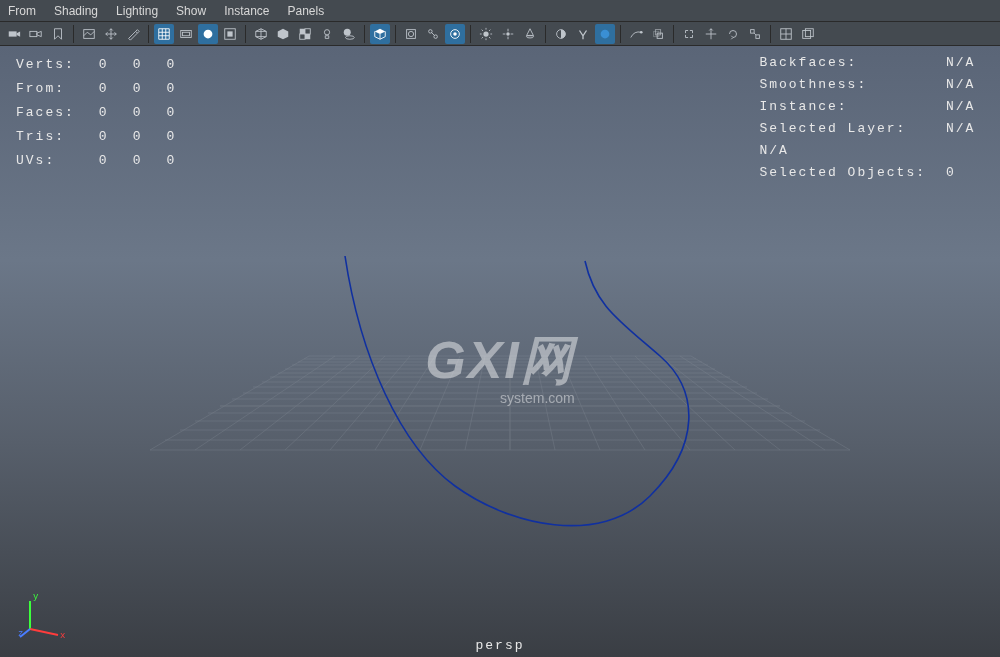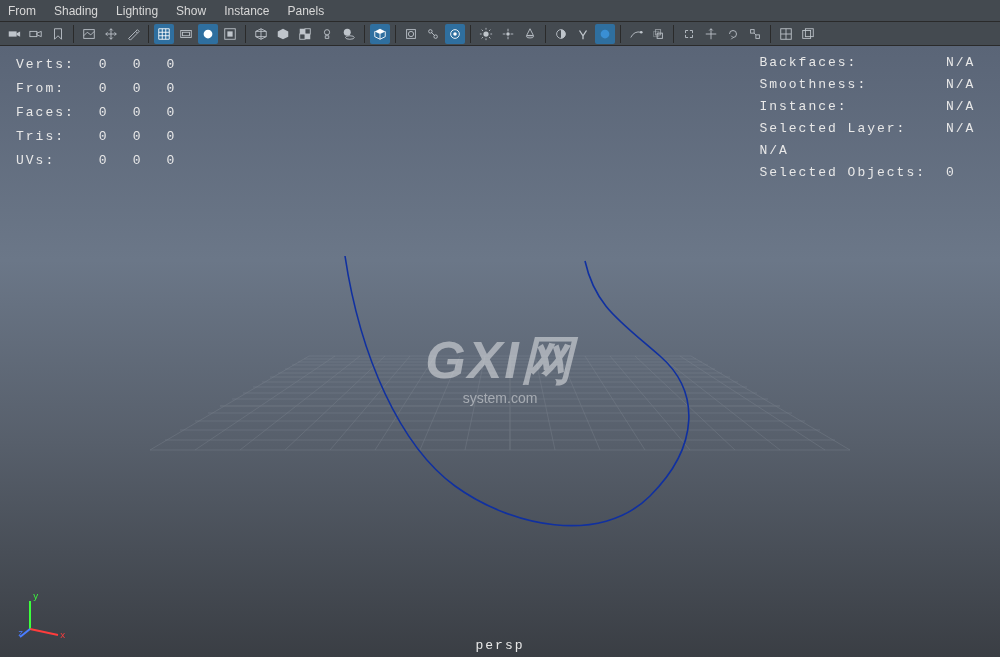--- a/index.html
+++ b/index.html
@@ -100,21 +100,21 @@
     letter-spacing: 2px;
     font-family: "Courier New", monospace;
   }
   .watermark {
     position: absolute;
     top: 280px;
     left: 50%;
     transform: translateX(-50%);
     color: rgba(255,255,255,0.45);
     font-family: Arial, sans-serif;
-    text-align: center;
+    text-align: right;
     pointer-events: none;
   }
   .watermark .big {
     font-size: 52px;
     font-weight: bold;
     font-style: italic;
     letter-spacing: 2px;
   }
   .watermark .small {
     font-size: 14px;

